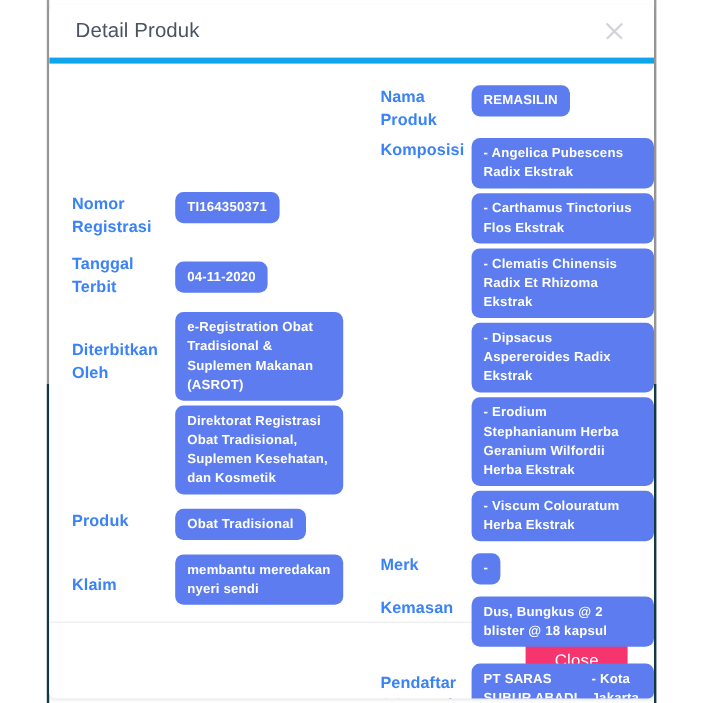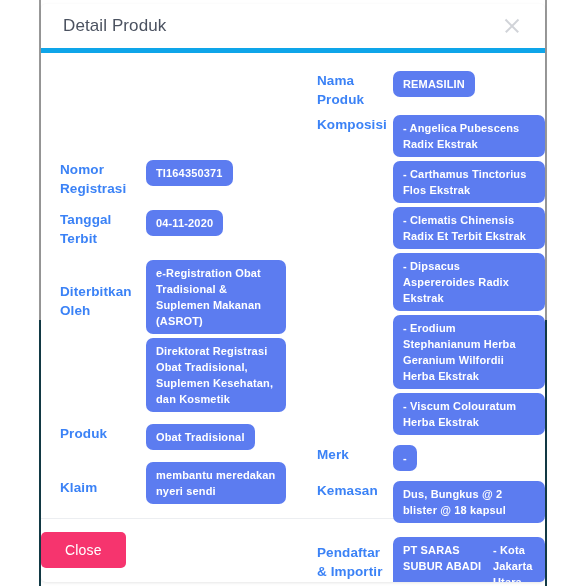--- a/index.html
+++ b/index.html
@@ -147,21 +147,21 @@
   .badge-split .c2 { flex: 1 1 auto; }
 
   .spacer-left-1  { height: 107px; }
   .spacer-right-1 { height: 18px; }
 
   .modal-footer {
     border-top: 1px solid #eceef1;
     height: 62px;
     display: flex;
     align-items: center;
-    justify-content: flex-start;
+    justify-content: flex-end;
     padding-right: 22px;
     box-sizing: border-box;
   }
   .btn-close {
     background: #f6346e;
     color: #ffffff;
     border: none;
     border-radius: 5px;
     font-size: 14px;
     font-family: "Liberation Sans", sans-serif;
@@ -191,21 +191,21 @@
     <div class="col col-left">
       <div class="spacer-left-1"></div>
 
       <div class="row">
         <div class="label">Nomor Registrasi</div>
         <div class="vals">
           <span class="badge inline">TI164350371</span>
         </div>
       </div>
 
-      <div class="row" style="margin-top:12px;">
+      <div class="row" style="margin-top:12px;align-items:flex-end;">
         <div class="label">Tanggal Terbit</div>
         <div class="vals">
           <span class="badge inline">04-11-2020</span>
         </div>
       </div>
 
       <div class="row" style="margin-top:12px;">
         <div class="label" style="padding-top:22px;">Diterbitkan Oleh</div>
         <div class="vals">
           <span class="badge">e-Registration Obat Tradisional &amp; Suplemen Makanan (ASROT)</span>
@@ -236,21 +236,21 @@
         <div class="vals">
           <span class="badge inline">REMASILIN</span>
         </div>
       </div>
 
       <div class="row" style="margin-top:6px;">
         <div class="label">Komposisi</div>
         <div class="vals">
           <span class="badge">- Angelica Pubescens Radix Ekstrak</span>
           <span class="badge">- Carthamus Tinctorius Flos Ekstrak</span>
-          <span class="badge">- Clematis Chinensis Radix Et Terbit Ekstrak</span>
+          <span class="badge">- Clematis Chinensis Radix Et Rhizoma Ekstrak</span>
           <span class="badge">- Dipsacus Aspereroides Radix Ekstrak</span>
           <span class="badge">- Erodium Stephanianum Herba Geranium Wilfordii Herba Ekstrak</span>
           <span class="badge">- Viscum Colouratum Herba Ekstrak</span>
         </div>
       </div>
 
       <div class="row" style="margin-top:6px;">
         <div class="label">Merk</div>
         <div class="vals">
           <span class="badge inline">-</span>

